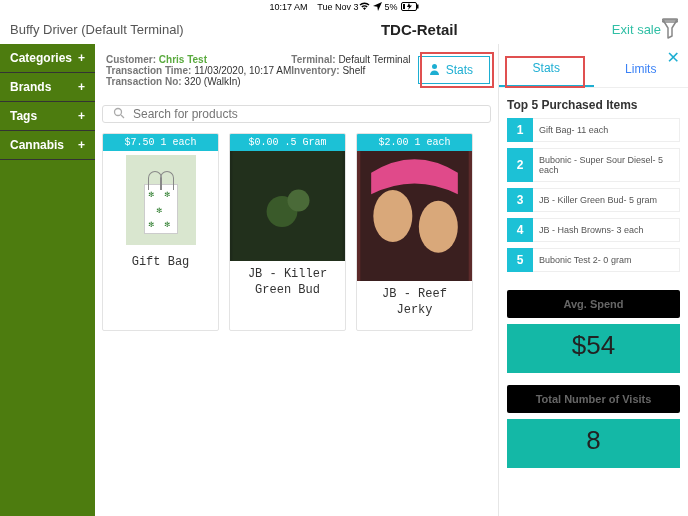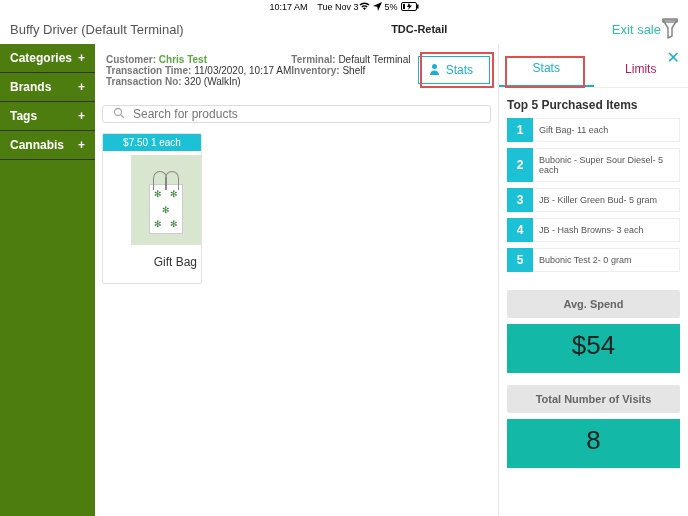--- a/index.html
+++ b/index.html
@@ -2,60 +2,60 @@
 <html><head>
 <meta charset="utf-8">
 <style>
   * { box-sizing: border-box; margin: 0; padding: 0; }
   html, body { width: 688px; height: 516px; font-family: -apple-system, "Helvetica Neue", Arial, sans-serif; background:#fff; color:#333; overflow:hidden; }
   
   .statusbar { height:14px; display:flex; align-items:center; justify-content:center; font-size:9px; padding:0 6px; color:#000; }
   .statusbar .right { display:flex; align-items:center; gap:3px; }
   
   .headerrow { height:30px; display:flex; align-items:center; justify-content:space-between; padding:0 10px; font-size:13px; color:#555;}
-  .headerrow .title { font-weight:700; color:#222; font-size:11px;margin-left:43px;}
+  .headerrow .title { font-weight:700; color:#222; font-size:15px;margin-left:43px;}
   .headerrow .exit { color:#30bfa5; font-size:13px; display:flex; align-items:center; gap:1px;}
   .headerrow .funnel { width:16px; height:22px; }
   
   .main { display:flex; height:calc(516px - 44px); }
   .sidebar { width:95px; background:#4d7c0f; color:#fff; }
   .catrow { height:29px; display:flex; align-items:center; justify-content:space-between; padding:0 10px; font-size:12px; font-weight:600; border-bottom:1px solid #333; cursor:pointer;}
   .catrow .plus { font-weight:700; }
   .content { flex:1; position:relative; padding:0 7px; }
   
   .txbar { display:flex; align-items:flex-start; padding:10px 4px 4px 4px; font-size:10px; color:#777;}
   .txbar .val { color:#333;}
   .txbar .customer { color:#5aaa3e; font-weight:600;}
   .statsbtn { position:absolute; top:12px; right:8px; border:1.5px solid #1daed2; color:#1daed2; background:#fff; height:28px; padding:0 16px 0 10px; font-size:12px; display:flex; align-items:center; gap:6px; cursor:pointer;}
   .statsbtn-hl { position:absolute; top:8px; right:4px; width:74px; height:36px; border:2px solid #e05050; pointer-events:none;}
   
   .searchbox { margin:14px 0 10px 0; height:18px; border:1px solid #ddd; border-radius:3px; display:flex; align-items:center; padding:0 10px; color:#999; font-size:12px; gap:8px;}
   .searchbox input { border:none; outline:none; flex:1; font-size:12px; color:#555;}
   
   .cards { display:flex; gap:10px; }
-  .card { width:100px; border:1px solid #e3e3e3; border-radius:2px; overflow:hidden; display:flex; flex-direction:column; align-items:flex-end;}
+  .card { width:117px; border:1px solid #e3e3e3; border-radius:2px; overflow:hidden; display:flex; flex-direction:column; align-items:center;font-family:Liberation Mono, monospace;}
   .pricebar { width:100%; background:#1cc1d6; color:#fff; text-align:center; font-size:10px; padding:3px 0; font-weight:500;}
   .thumb { width:70px; height:90px; margin:4px 0; background:#eee; display:flex; align-items:center; justify-content:center; overflow:hidden;}
   .thumb.p1 { background:#d9e6cf;}
   .thumb.p2 { background:#1e2a1a;}
   .thumb.p3 { background:#5c2a2a;}
   .cardtitle { font-size:12px; color:#333; text-align:center; padding:6px 4px 12px 4px; line-height:1.3;}
   
   .panel { width:190px; border-left:1px solid #e6e6e6; background:#fff; position:relative; display:flex; flex-direction:column;}
   .panel .close { position:absolute; top:4px; right:8px; color:#1daed2; font-size:16px; cursor:pointer;}
   .tabs { display:flex; height:38px; border-bottom:1px solid #eee; margin-top:6px;}
-  .tab { flex:1; display:flex; align-items:center; justify-content:center; font-size:12px; color:#be185d; cursor:pointer;}
+  .tab { flex:1; display:flex; align-items:center; justify-content:center; font-size:12px; color:#3b82f6; cursor:pointer;}
   .tab.active { color:#1daed2; border-bottom:2px solid #1daed2; position:relative;}
   .tab-hl { position:absolute; left:6px; top:6px; width:80px; height:32px; border:2px solid #e05050; pointer-events:none;}
   .section { padding:10px 8px 0 8px;}
   .sectiontitle { font-size:12px; font-weight:700; color:#333; margin-bottom:6px;}
   .toprow { display:flex; align-items:stretch; margin-bottom:6px;}
   .rank { width:26px; background:#1cc1d6; color:#fff; display:flex; align-items:center; justify-content:center; font-size:12px; font-weight:600;}
   .itemlabel { flex:1; border:1px solid #eee; border-left:none; font-size:9px; color:#555; padding:6px 6px; display:flex; align-items:center;}
-  .statcard { margin:12px 8px 0 8px; background:#e5e5e5; border-radius:2px; padding:8px 0; text-align:center;}
+  .statcard { margin:12px 8px 0 8px; background:#000000; border-radius:2px; padding:8px 0; text-align:center;}
   .statcard .label { font-size:11px; color:#666; font-weight:600;}
   .statvalue { background:#14b8a6; margin:6px 8px 0 8px; padding:6px 0 12px 0; text-align:center; font-size:26px; color:#222; font-weight:400;}
   
   .bagbody { width:34px; height:50px; background:#fff; border:1px solid #ccc; position:relative; margin-top:18px;}
   .bagbody::before,.bagbody::after{content:"";position:absolute;top:-14px;width:12px;height:18px;border:1.5px solid #888;border-bottom:none;border-radius:8px 8px 0 0;}
   .bagbody::before{left:3px;} .bagbody::after{right:3px;}
   .leaf { position:absolute; width:8px; height:8px; color:#2a7a2a; font-size:9px;}
 </style>
 </head>
 <body>
@@ -165,20 +165,43 @@
           <div class="bagbody">
             <span class="leaf" style="top:4px;left:4px">✻</span>
             <span class="leaf" style="top:4px;right:4px">✻</span>
             <span class="leaf" style="top:20px;left:12px">✻</span>
             <span class="leaf" style="top:34px;left:4px">✻</span>
             <span class="leaf" style="top:34px;right:4px">✻</span>
           </div>
         </div>
         <div class="cardtitle">Gift Bag</div>
       </div>
+      <div class="card">
+        <div class="pricebar">$0.00 .5 Gram</div>
+        <div class="thumb p2" style="width:100%;height:110px;margin:0;">
+          <svg width="100%" height="100%" viewBox="0 0 100 100">
+              <rect width="100" height="100" fill="#22301c"></rect>
+              <circle cx="45" cy="55" r="14" fill="#3a5a2a"></circle>
+              <circle cx="60" cy="45" r="10" fill="#4a6a38"></circle>
+            </svg>
+        </div>
+        <div class="cardtitle">JB - Killer Green Bud</div>
+      </div>
+      <div class="card">
+        <div class="pricebar">$2.00 1 each</div>
+        <div class="thumb p3" style="width:100%;height:130px;margin:0;">
+          <svg width="100%" height="100%" viewBox="0 0 100 120">
+              <rect width="100" height="120" fill="#3a1f1f"></rect>
+              <ellipse cx="30" cy="60" rx="18" ry="24" fill="#d9a87a"></ellipse>
+              <ellipse cx="72" cy="70" rx="18" ry="24" fill="#d9a87a"></ellipse>
+              <path d="M10 20 Q50 -5 90 20 L90 40 Q50 20 10 40 Z" fill="#e04a8a"></path>
+            </svg>
+        </div>
+        <div class="cardtitle">JB - Reef Jerky</div>
+      </div>
     </div>
   </div>
 
   <div class="panel">
     <span class="close">✕</span>
     <div class="tabs" style="position:relative;">
       <div class="tab active">
         <span>Stats</span>
       </div>
       <div class="tab">

